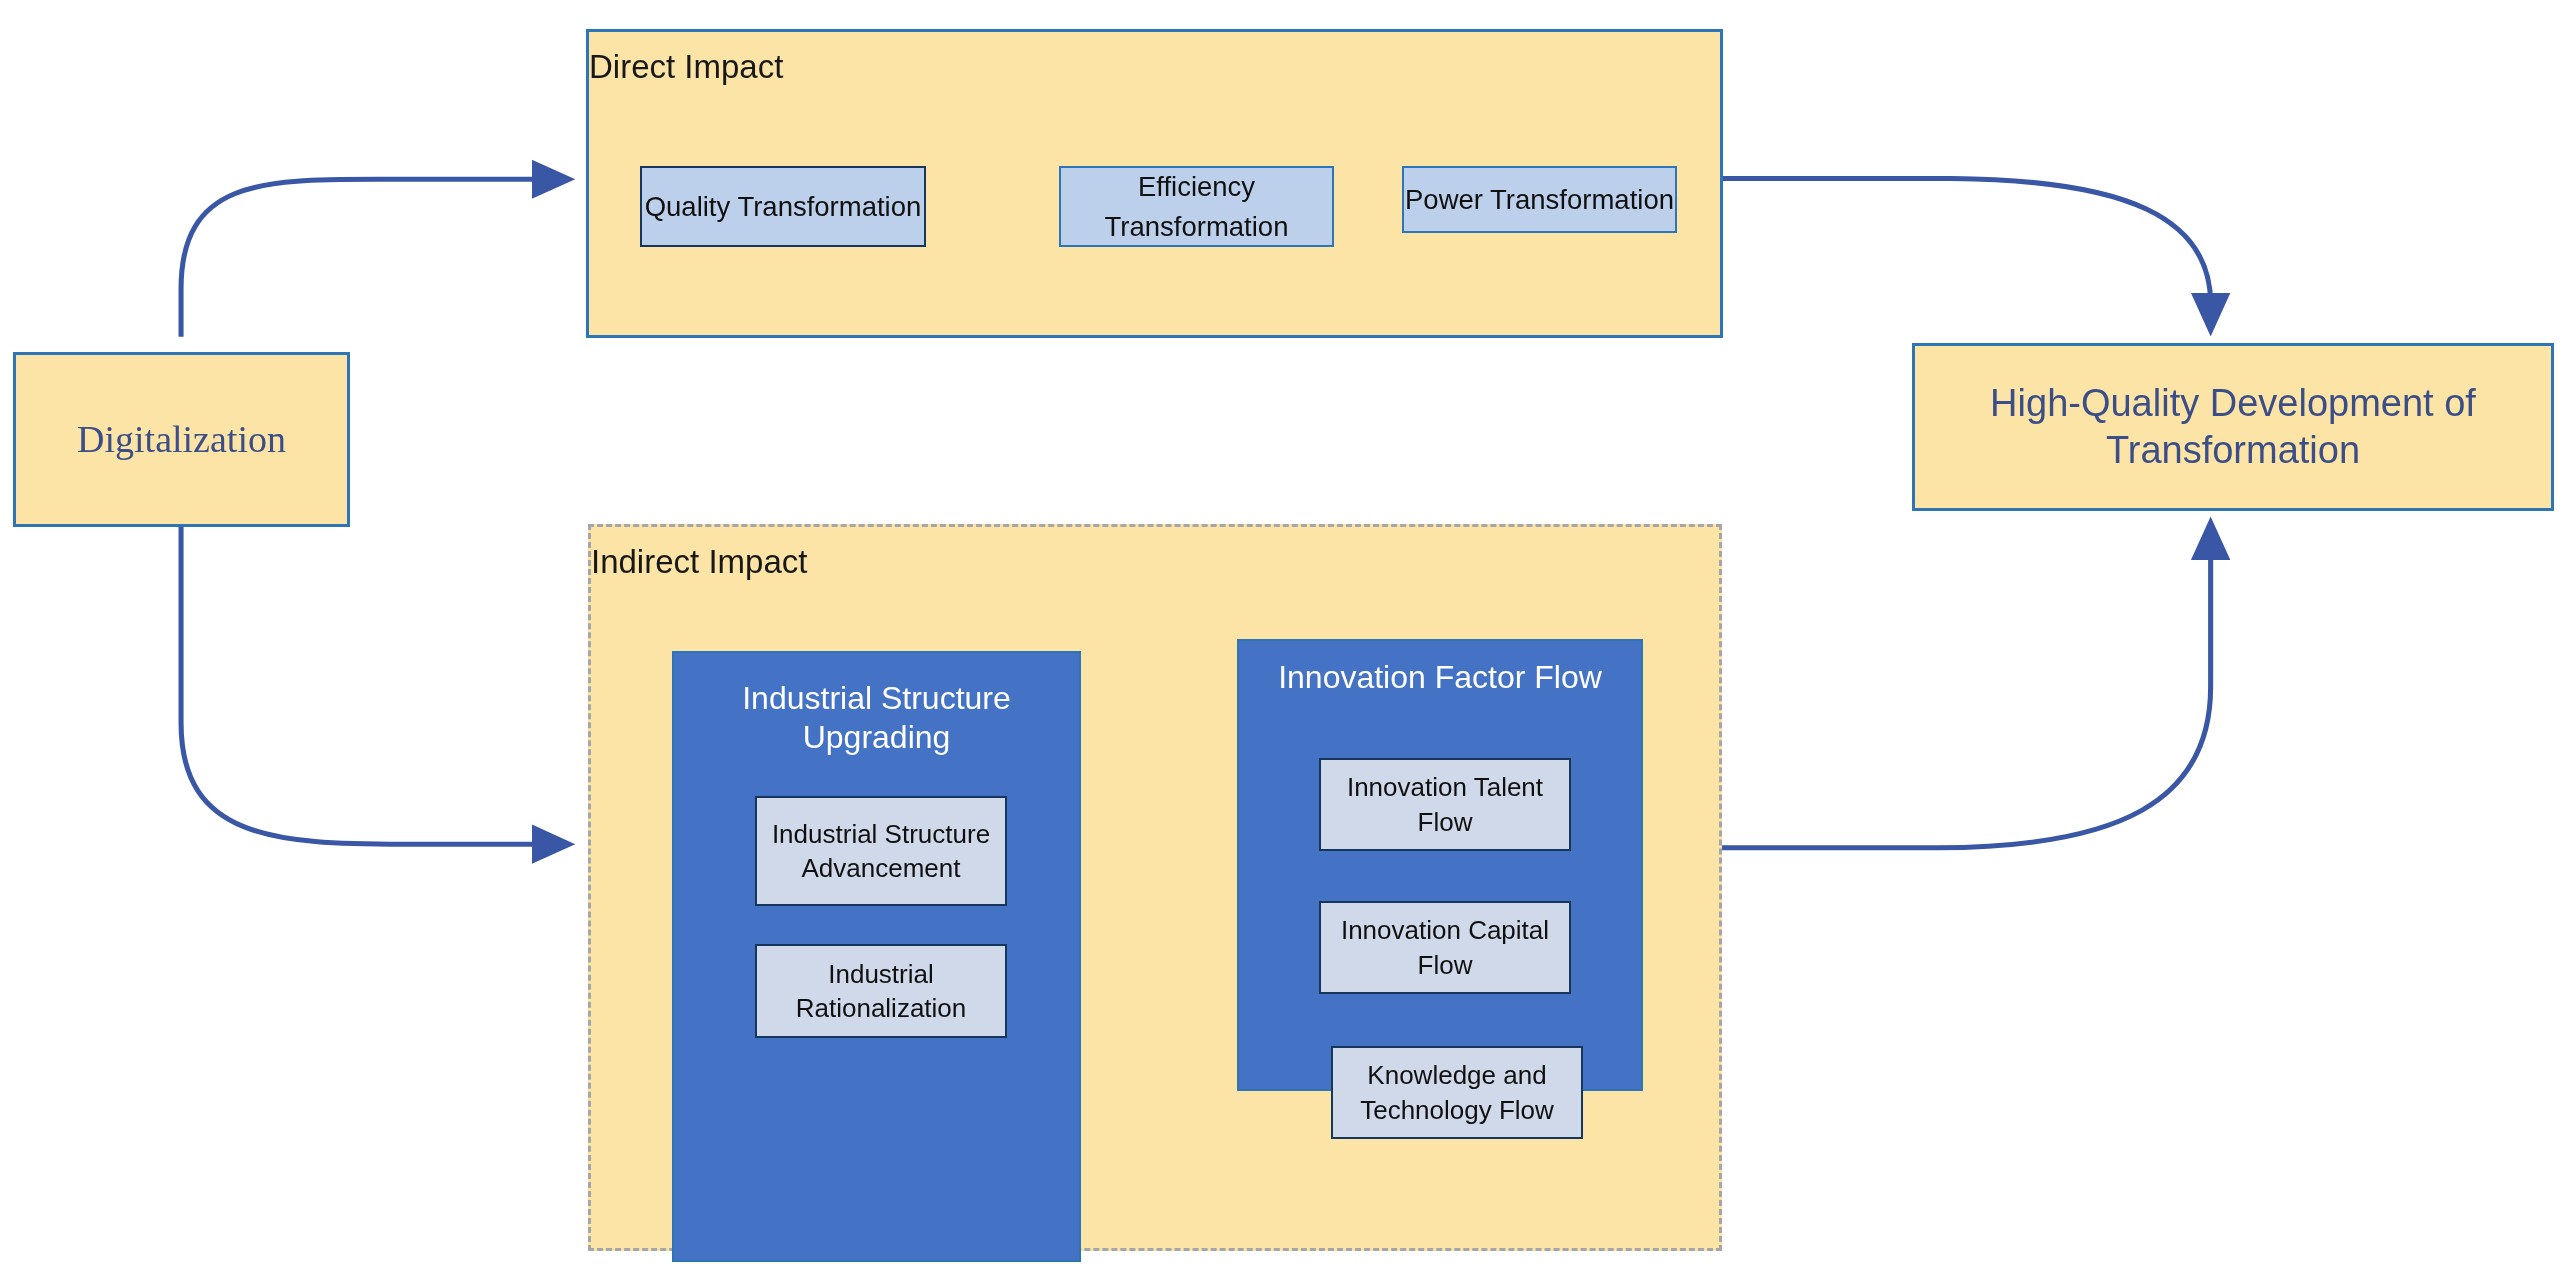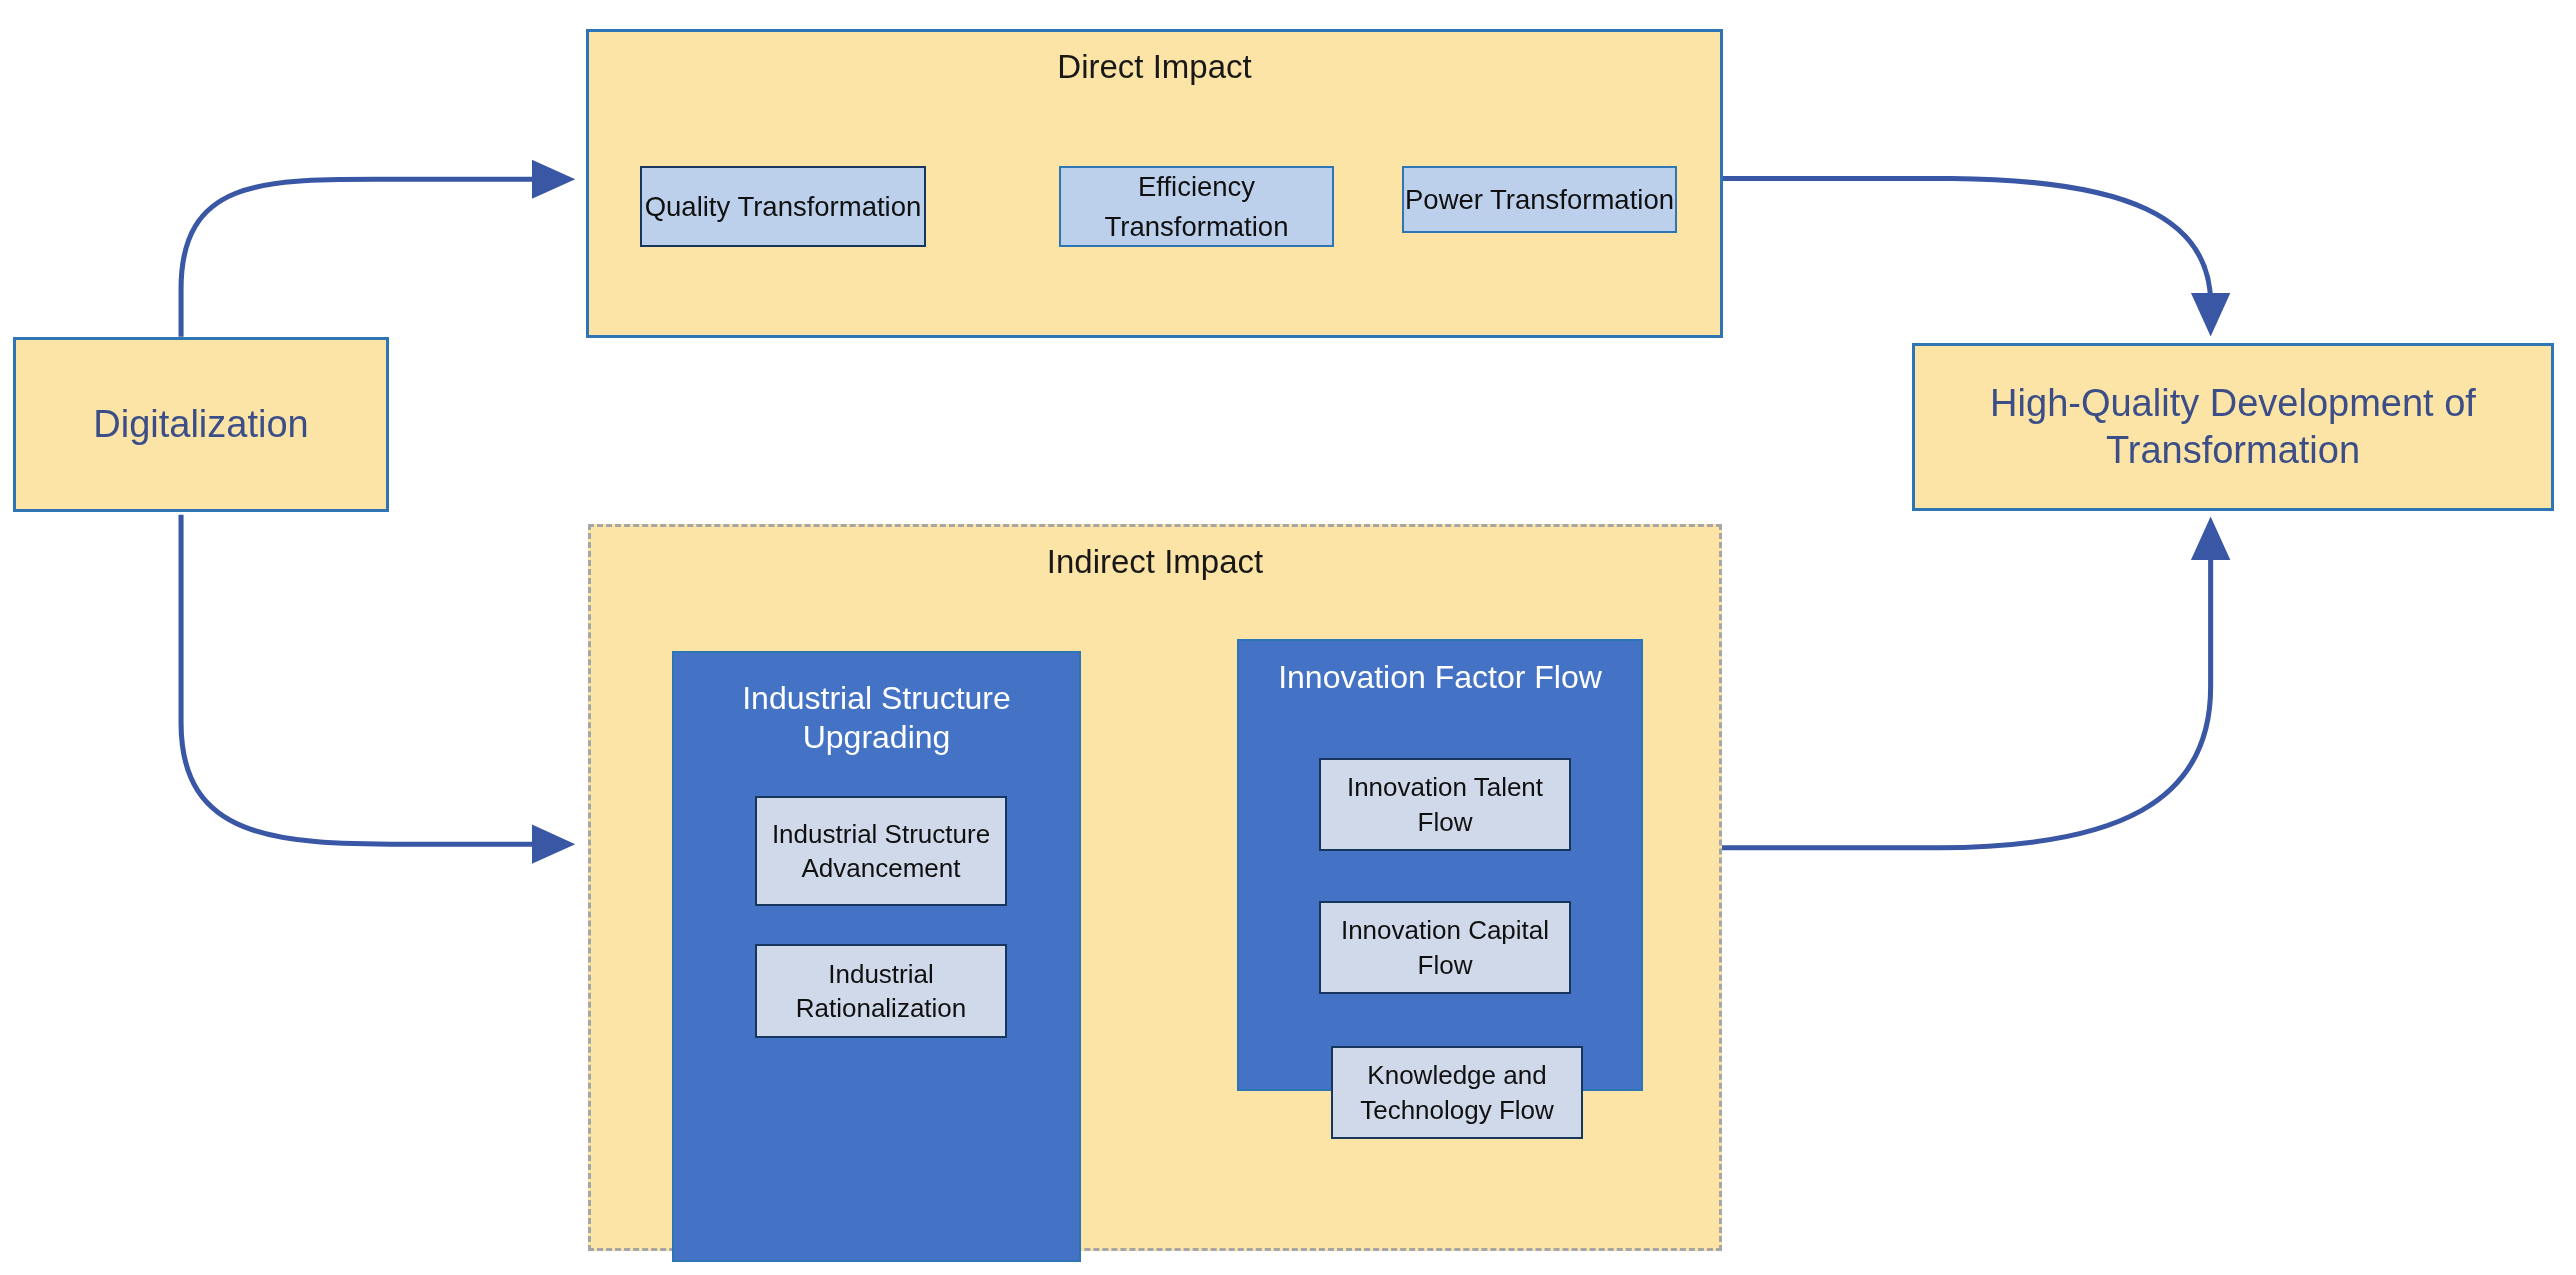--- a/index.html
+++ b/index.html
@@ -15,21 +15,21 @@
   }
 
   
   .panel-direct{
     background:#FCE4A6;border:3.6px solid #2E75B6;
   }
   .panel-indirect{
     background:#FCE4A6;border:3.6px dashed #A6A6A6;
   }
   .panel-title{
-    position:absolute;left:0;right:0;text-align:center;
+    position:absolute;left:0;right:0;text-align:left;
     color:#181818;font-size:33px;font-weight:400;
   }
 
   
   .leaf-lightblue{
     background:#BDD0EB;border:2.9px solid #2E75B6;
     color:#101010;font-size:27.5px;line-height:1.45;
   }
   .leaf-lightblue.dark-edge{border-color:#17365D;}
 
@@ -63,21 +63,21 @@
 
     <path d="M250,466 L250,400 C250,250 360,248 520,248 L780,248" fill="none" stroke="#3A57A5" stroke-width="7" marker-end="url(#ah)"></path>
 
     <path d="M250,712 L250,1000 C250,1160 380,1168 560,1168 L780,1168" fill="none" stroke="#3A57A5" stroke-width="7" marker-end="url(#ah)"></path>
 
     <path d="M2382,247 L2700,247 C2940,249 3058,300 3058,420 L3058,450" fill="none" stroke="#3A57A5" stroke-width="7" marker-end="url(#ah)"></path>
 
     <path d="M2382,1173 L2680,1173 C2930,1172 3058,1110 3058,950 L3058,730" fill="none" stroke="#3A57A5" stroke-width="7" marker-end="url(#ah)"></path>
   </svg>
 
-  <div class="box yellow-node" style="left:13px;top:337px;width:376px;height:175px;">
+  <div class="box yellow-node" style="left:13px;top:352px;width:337px;height:175px;font-family:Liberation Serif, serif;">
     <span>Digitalization</span>
   </div>
 
   <div class="box panel-direct" style="left:586px;top:29px;width:1137px;height:309px;display:block;">
     <div class="panel-title" style="top:16px;">Direct Impact</div>
 
     <div class="box leaf-lightblue dark-edge" style="left:51px;top:134px;width:286px;height:81px;">
       <span>Quality Transformation</span>
     </div>
 

